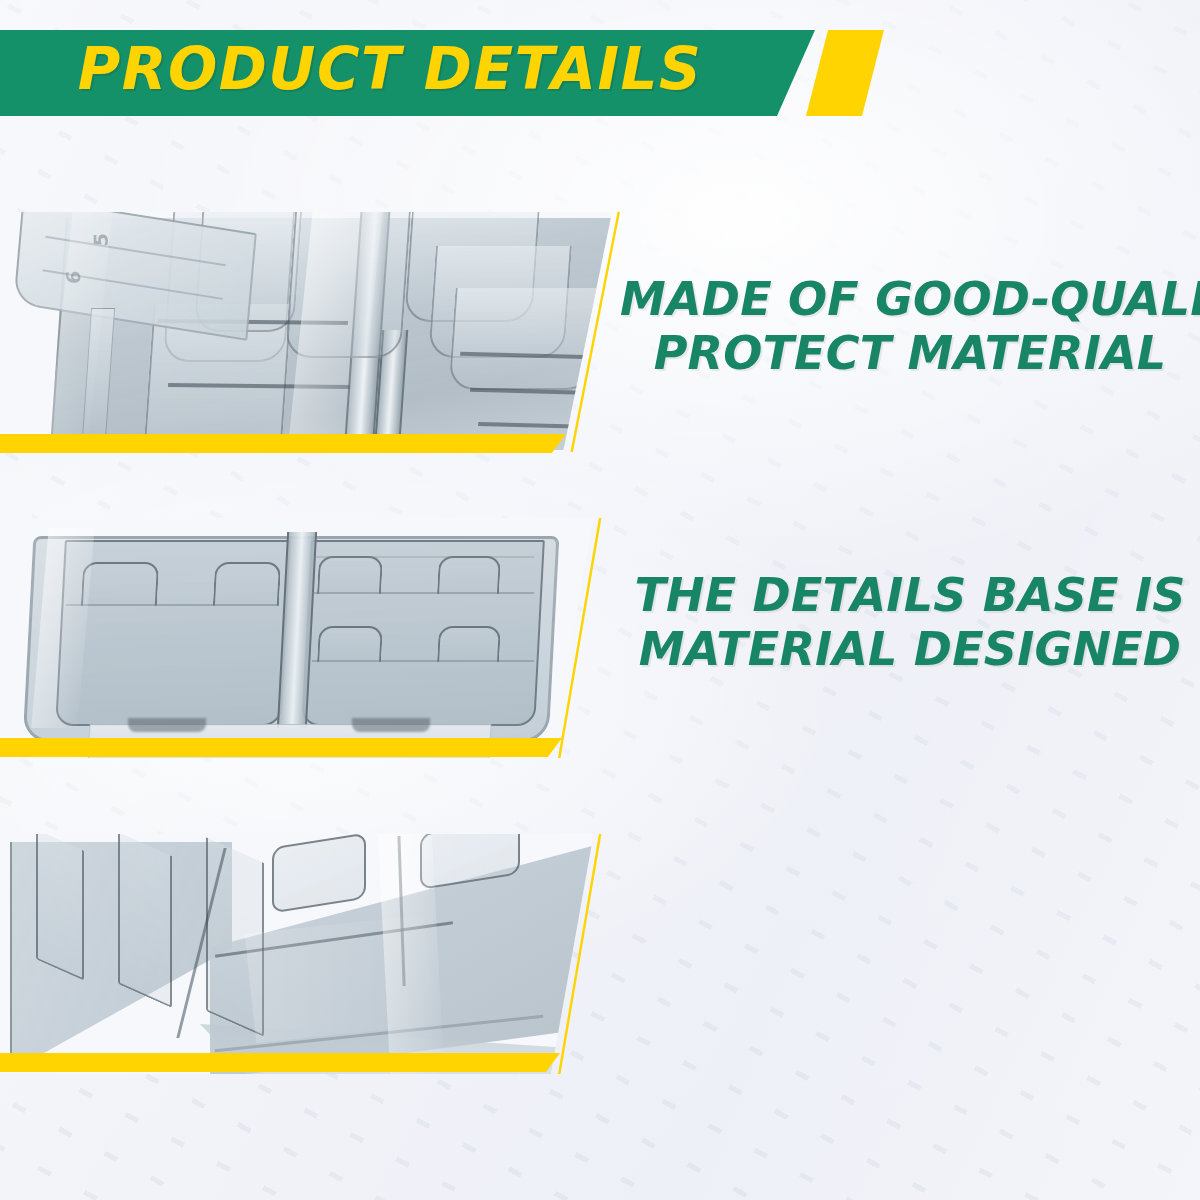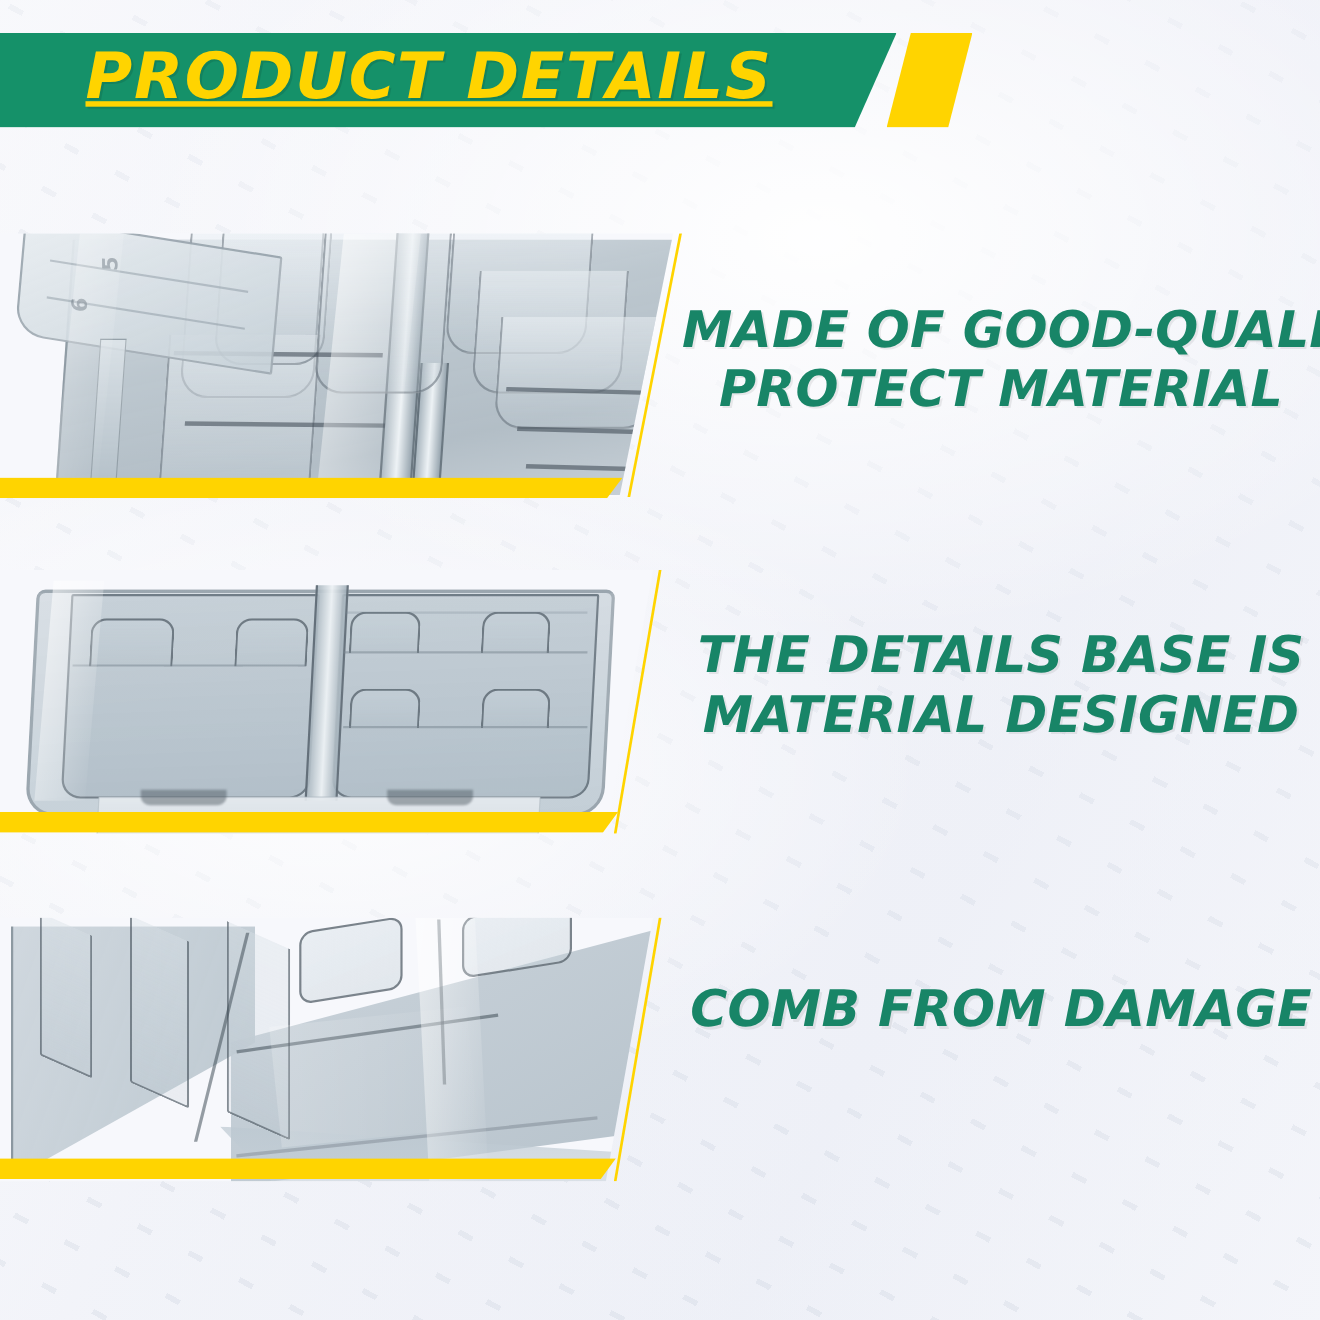--- a/index.html
+++ b/index.html
@@ -62,21 +62,20 @@
     display: flex; align-items: center; justify-content: center;
     color: #FFD400;
     font-size: 58px;
     font-weight: bold;
     font-style: italic;
     letter-spacing: 1.5px;
     white-space: nowrap;
     text-shadow: 2px 2px 0 rgba(0,0,0,0.10);
     z-index: 6;
     font-family: "DejaVu Sans", sans-serif;
-    text-decoration: underline;
   }
   .header-accent {
     position: absolute;
     left: 806px; top: 30px;
     width: 78px; height: 86px;
     background: #FFD400;
     clip-path: polygon(22px 0, 100% 0, calc(100% - 22px) 100%, 0 100%);
     z-index: 5;
   }
 
@@ -400,16 +399,15 @@
     <span class="ln">MADE OF GOOD-QUALITY</span>
     <span class="ln">PROTECT MATERIAL</span>
   </div>
 
   <div class="caption" style="top:568px;">
     <span class="ln">THE DETAILS BASE IS</span>
     <span class="ln">MATERIAL DESIGNED</span>
   </div>
 
   <div class="caption" style="top:890px;">
-    <span class="ln">COMB FROM DAMAGE</span>
   </div>
 
 </div>
 
 </body></html>

